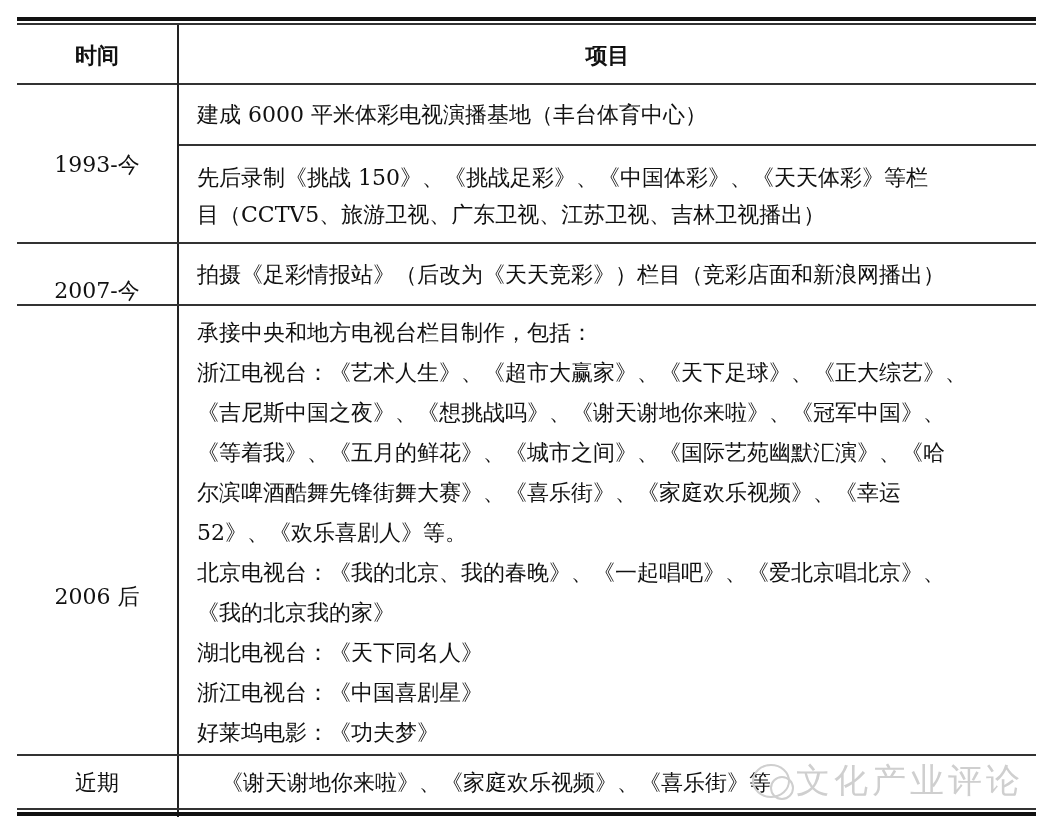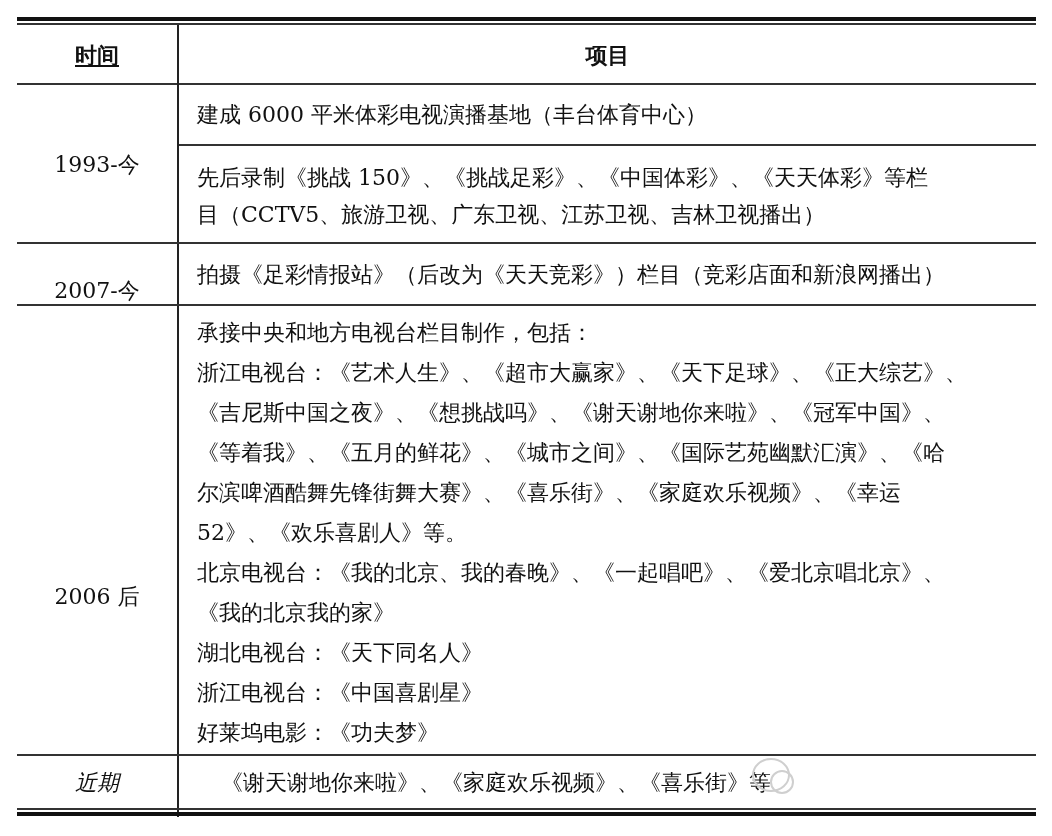--- a/index.html
+++ b/index.html
@@ -21,21 +21,21 @@
   .wm-icon:after { content: ""; position: absolute; left: 16px; top: 10px; width: 20px; height: 20px;
                    border: 2px solid #cfcfcf; border-radius: 50%; background: transparent; }
 </style>
 </head>
 <body>
 
 <div class="tbl">
   <div class="rule-top"></div>
   <div class="rule-top2"></div>
 
-  <div class="cell left hdr" style="top:10px;height:57px;text-decoration:underline;">时间</div>
+  <div class="cell left hdr" style="top:10px;height:57px;">时间</div>
   <div class="cell hdr" style="left:162px;width:857px;top:10px;height:57px;display:flex;align-items:center;justify-content:center;">项目</div>
   <div class="hline" style="top:66px;"></div>
 
   <div class="vline" style="top:8px;height:792px;"></div>
 
   <div class="cell left" style="top:68px;height:158px;">1993-今</div>
   <div class="cell right" style="top:80px;">建成 6000 平米体彩电视演播基地（丰台体育中心）</div>
   <div class="hline-sub" style="top:127px;"></div>
   <div class="cell right" style="top:143px;">先后录制《挑战 150》、《挑战足彩》、《中国体彩》、《天天体彩》等栏</div>
   <div class="cell right" style="top:180px;">目（CCTV5、旅游卫视、广东卫视、江苏卫视、吉林卫视播出）</div>
@@ -52,22 +52,23 @@
   <div class="cell right" style="top:418px;">《等着我》、《五月的鲜花》、《城市之间》、《国际艺苑幽默汇演》、《哈</div>
   <div class="cell right" style="top:458px;">尔滨啤酒酷舞先锋街舞大赛》、《喜乐街》、《家庭欢乐视频》、《幸运</div>
   <div class="cell right" style="top:498px;">52》、《欢乐喜剧人》等。</div>
   <div class="cell right" style="top:538px;">北京电视台：《我的北京、我的春晚》、《一起唱吧》、《爱北京唱北京》、</div>
   <div class="cell right" style="top:578px;">《我的北京我的家》</div>
   <div class="cell right" style="top:618px;">湖北电视台：《天下同名人》</div>
   <div class="cell right" style="top:658px;">浙江电视台：《中国喜剧星》</div>
   <div class="cell right" style="top:698px;">好莱坞电影：《功夫梦》</div>
   <div class="hline" style="top:737px;"></div>
 
-  <div class="cell left" style="top:739px;height:52px;font-style:italic;">近期</div>
+  <div class="cell left" style="top:739px;height:52px;">近期</div>
   <div class="cell right" style="top:748px;margin-left:24px;">《谢天谢地你来啦》、《家庭欢乐视频》、《喜乐街》等</div>
 
   <div class="hline" style="top:791px;height:2px;"></div>
   <div class="hline" style="top:795px;height:4px;background:#111;"></div>
 </div>
 
 <div class="watermark">
   <span class="wm-icon"></span>
+  <span>文化产业评论</span>
 </div>
 
 </body></html>

